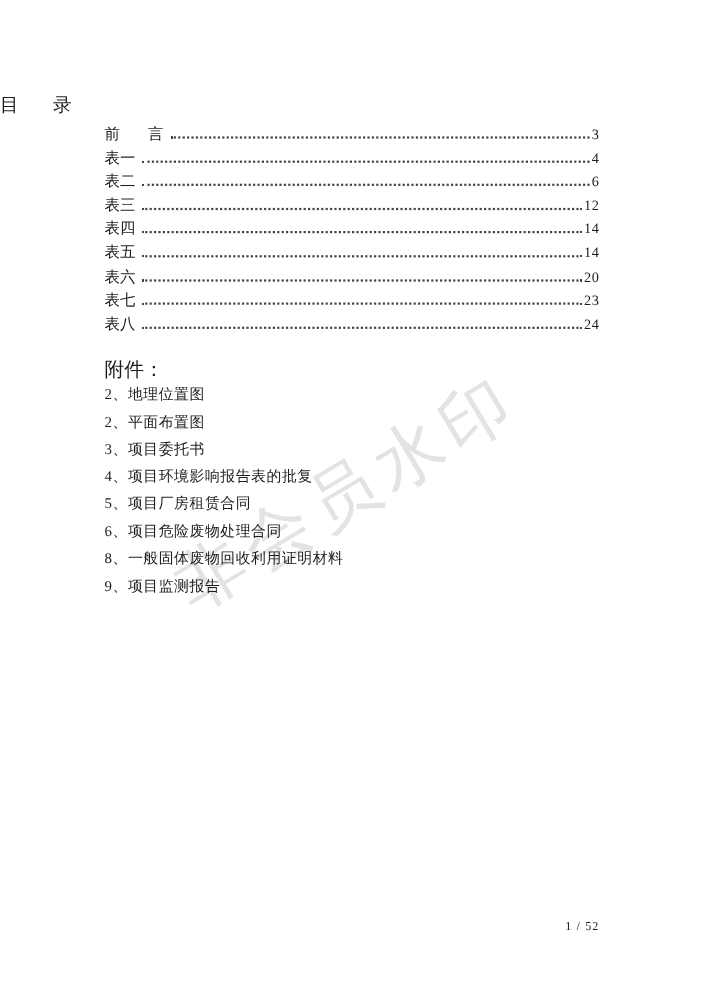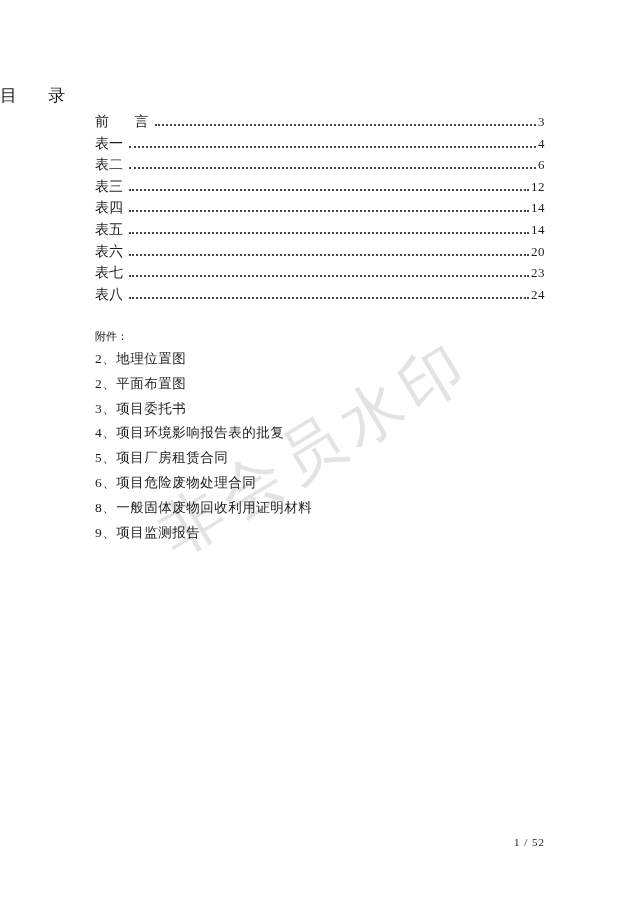--- a/index.html
+++ b/index.html
@@ -79,21 +79,21 @@
     letter-spacing: 0.5px;
   }
   .attachments {
     position: absolute;
     top: 326px;
     left: 95px;
     width: 450px;
     z-index: 1;
   }
   .att-heading {
-    font-size: 11px;
+    font-size: 18px;
     line-height: 21px;
     height: 21px;
   }
   .att-item {
     font-size: 13.5px;
     line-height: 24.8px;
     height: 24.8px;
     letter-spacing: 0.5px;
   }
   .footer {

